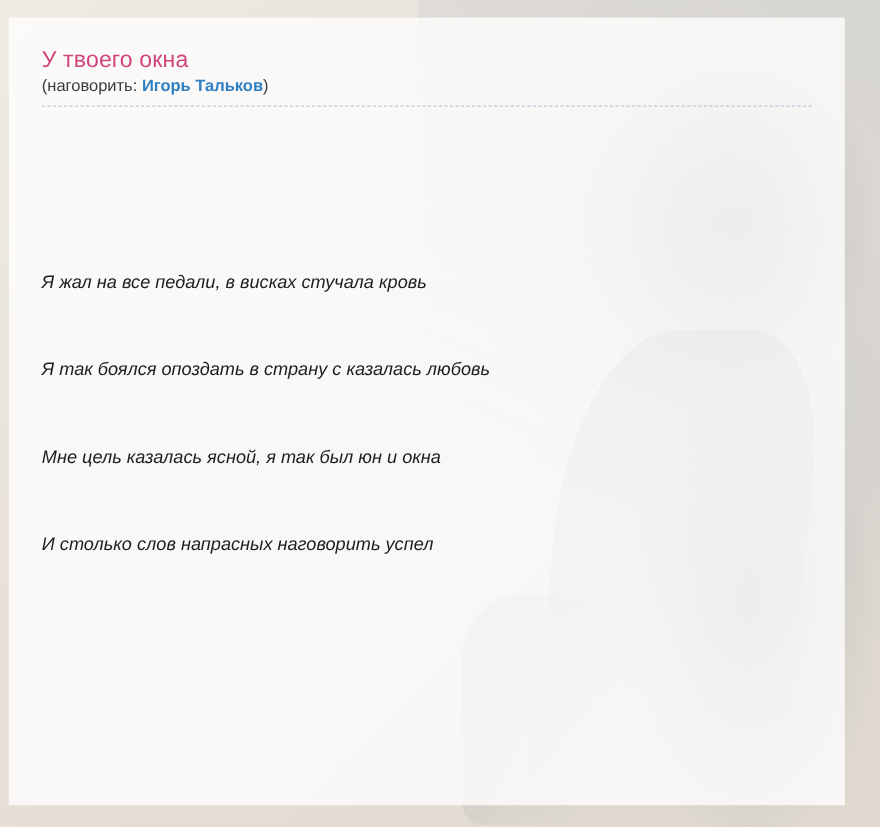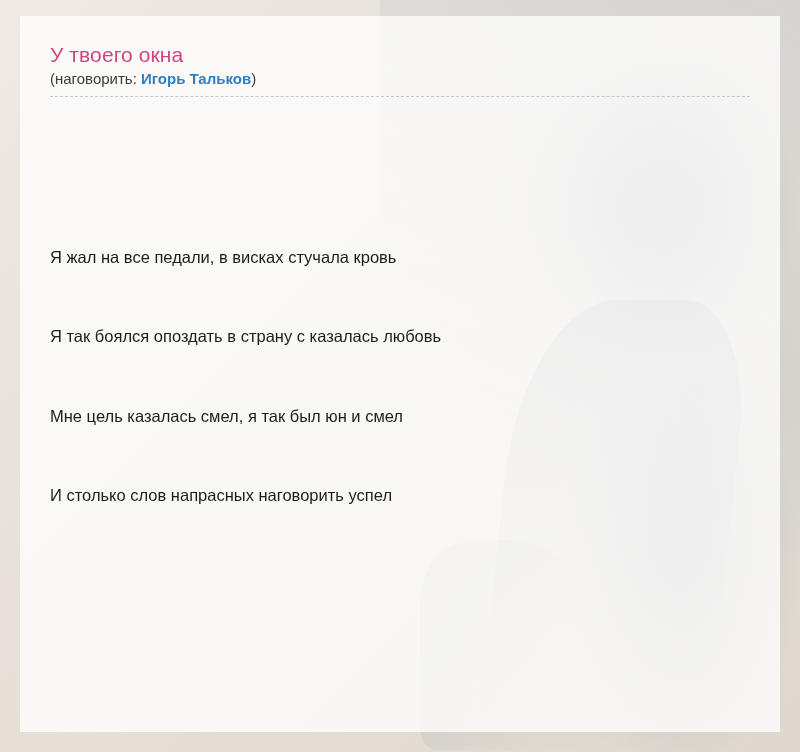--- a/index.html
+++ b/index.html
@@ -60,21 +60,21 @@
     left: 40px;
     top: 540px;
     width: 180px;
     height: 210px;
     background: linear-gradient(120deg, rgba(120,128,138,0.22), rgba(255,255,255,0) 75%);
     border-radius: 30% 50% 20% 10%;
   }
   
   .card {
     position: absolute;
-    left: 20px;
+    left: 8px;
     top: 16px;
     width: 760px;
     height: 716px;
     background: rgba(255, 255, 255, 0.78);
     box-sizing: border-box;
     padding: 26px 30px 20px 30px;
   }
   .card-inner {
     position: relative;
     height: 100%;
@@ -106,20 +106,21 @@
     white-space: pre-wrap;
   }
   .lyrics .stanza {
     margin: 0 0 25px 0;
   }
   .lyrics .stanza:last-child {
     margin-bottom: 0;
   }
   .line {
     display: block;
+    font-style: italic;
   }
 </style>
 </head>
 <body>
 
 <div class="page">
 
   <div class="bg-photo">
     <div class="shade-b"></div>
     <div class="shade-a"></div>
@@ -133,21 +134,21 @@
 
       <div class="performer-line">
         <span>(наговорить: </span><a class="performer-link" href="#">Игорь Тальков</a><span>)</span>
       </div>
 
       <div class="lyrics">
 
         <p class="stanza">
           <span class="line">Я жал на все педали, в висках стучала кровь</span>
           <span class="line">Я так боялся опоздать в страну с казалась любовь</span>
-          <span class="line">Мне цель казалась смел, я так был юн и смел</span>
+          <span class="line">Мне цель казалась ясной, я так был юн и окна</span>
           <span class="line">И столько слов напрасных наговорить успел</span>
         </p>
 
         <p class="stanza">
           
           
           
           
         </p>
 

